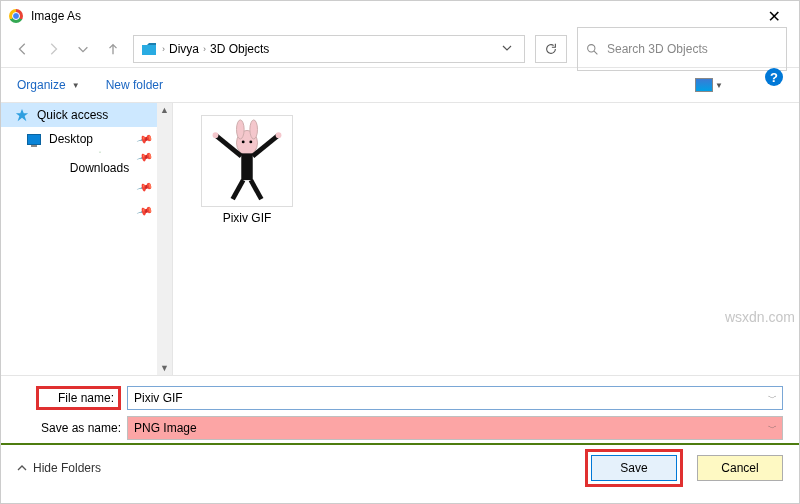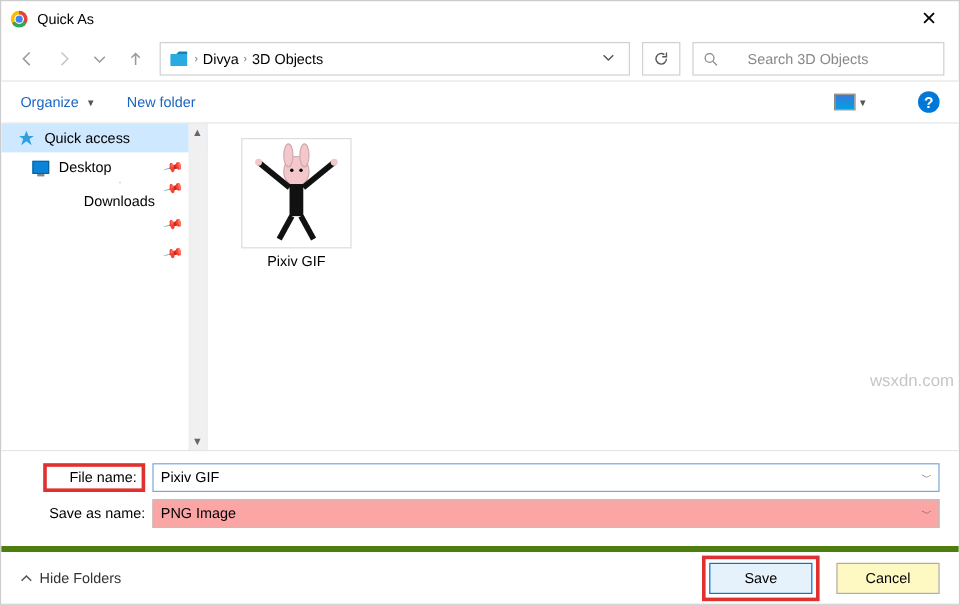--- a/index.html
+++ b/index.html
@@ -12,25 +12,25 @@
     .title-bar .close { margin-left:auto; font-size:16px; font-family: Arial; color:#000; padding: 4px 10px; cursor: default; }
 
     .nav-row { height: 36px; display:flex; align-items:center; padding: 0 12px; gap: 10px; }
     .nav-btn { width: 20px; height: 20px; display:flex; align-items:center; justify-content:center; color:#8a8a8a; }
     .nav-btn svg { width:14px; height:14px; }
     .crumb-box { flex:1; height:28px; border:1px solid #d0d0d0; display:flex; align-items:center; padding: 0 6px; gap:4px; }
     .folder-icon { width:18px; height:18px; }
     .crumb-sep { color:#777; font-size:9px; }
     .crumb-box .arrow-end { margin-left:auto; color:#555; padding:0 6px; }
     .refresh-box { width:32px; height:28px; border:1px solid #d0d0d0; display:flex; align-items:center; justify-content:center; }
-    .search-box { width:210px; height:28px; border:1px solid #d0d0d0; display:flex; align-items:center; padding: 0 8px; gap: 24px; color:#888; }
+    .search-box { width:210px; height:44px; border:1px solid #d0d0d0; display:flex; align-items:center; padding: 0 8px; gap: 8px; color:#888; }
     .search-box input { border:none; outline:none; flex:1; color:#555; }
     .search-box input::placeholder { color:#888; }
 
-    .toolbar { height:36px; border-top:1px solid #e5e5e5; border-bottom:1px solid #e5e5e5; background:#fff; display:flex; align-items:center; padding: 0 16px; gap:26px; }
+    .toolbar { height:36px; border-top:1px solid #e5e5e5; border-bottom:1px solid #e5e5e5; background:#fff; display:flex; padding: 0 16px; gap:26px; }
     .toolbar .btn-link { color:#1a66c2; display:flex; align-items:center; gap:4px; }
     .toolbar .spacer { flex:1; }
     .toolbar .view-icon { width:18px; height:14px; background: linear-gradient(#3a7bd5,#00a0e6); border:1px solid #888; }
     .toolbar .tiny-arrow { font-size:8px; color:#555; margin-left:2px; }
     .help-icon { width:18px; height:18px; border-radius:50%; background:#0078d7; color:#fff; font-weight:bold; display:flex; align-items:center; justify-content:center; font-size:13px; margin-left:16px;}
 
     .main { display:flex; height: 272px; }
     .sidebar { width:172px; border-right:1px solid #e5e5e5; position:relative; }
     .sidebar-scroll { position:absolute; right:0; top:0; width:15px; height:100%; background:#f0f0f0; display:flex; flex-direction:column; align-items:center; justify-content:space-between; padding:2px 0;}
     .sidebar-scroll .sarrow { color:#666; font-size:9px; }
@@ -50,34 +50,34 @@
     .fields { border-top:1px solid #e5e5e5; padding: 10px 16px 6px; background:#fff;}
     .field-row { display:flex; align-items:center; gap:6px; margin-bottom:6px;}
     .field-label { width:85px; text-align:right;margin-left:19px; }
     .hl-red { border: 3px solid #e03030; padding: 2px 4px; }
     .field-label.hl-red { width:85px; }
     .field-input-wrap { flex:1; position:relative; }
     .text-input { width:100%; height:24px; border:1px solid #7aa7d6; padding: 0 6px; outline:none; }
     .text-input.combo { border-color:#bfbfbf; background:#fca5a5; }
     .combo-arrow { position:absolute; right:6px; top:50%; transform:translateY(-50%); color:#555; font-size:9px; pointer-events:none;}
 
-    .footer { position:absolute; bottom:0; left:0; right:0; height:48px; display:flex; align-items:center; padding: 0 16px; gap:14px; border-top:5px solid #4d7c0f; background:#fff;}
+    .footer { position:absolute; bottom:12px; left:0; right:0; height:48px; display:flex; align-items:center; padding: 0 16px; gap:14px; border-top:2px solid #4d7c0f; background:#fff;}
     .footer .spacer { flex:1; }
     .hide { display:flex; align-items:center; gap:6px; color:#333;}
     .win-btn { width:86px; height:26px; background:#fef9c3; border:1px solid #adadad; display:flex; align-items:center; justify-content:center; }
     .win-btn.primary { border-color:#0078d7; background:#e5f1fb;}
     .hl-red-box { border:3px solid #e03030; padding:3px;}
     .wm { position:absolute; right:4px; bottom:178px; color:#c6c6c6; font-size:14px;}
   </style>
 </head>
 <body>
 
 <div class="title-bar">
   <span class="chrome-icon"></span>
-  <span class="title">Quick As</span>
+  <span class="title">Image As</span>
   <span class="close">✕</span>
 </div>
 
 <div class="nav-row">
   <span class="nav-btn">
     <svg viewBox="0 0 16 16">
         <path d="M10 2 L4 8 L10 14" stroke="#9a9a9a" stroke-width="1.5" fill="none"></path>
       </svg>
   </span>
   <span class="nav-btn">

